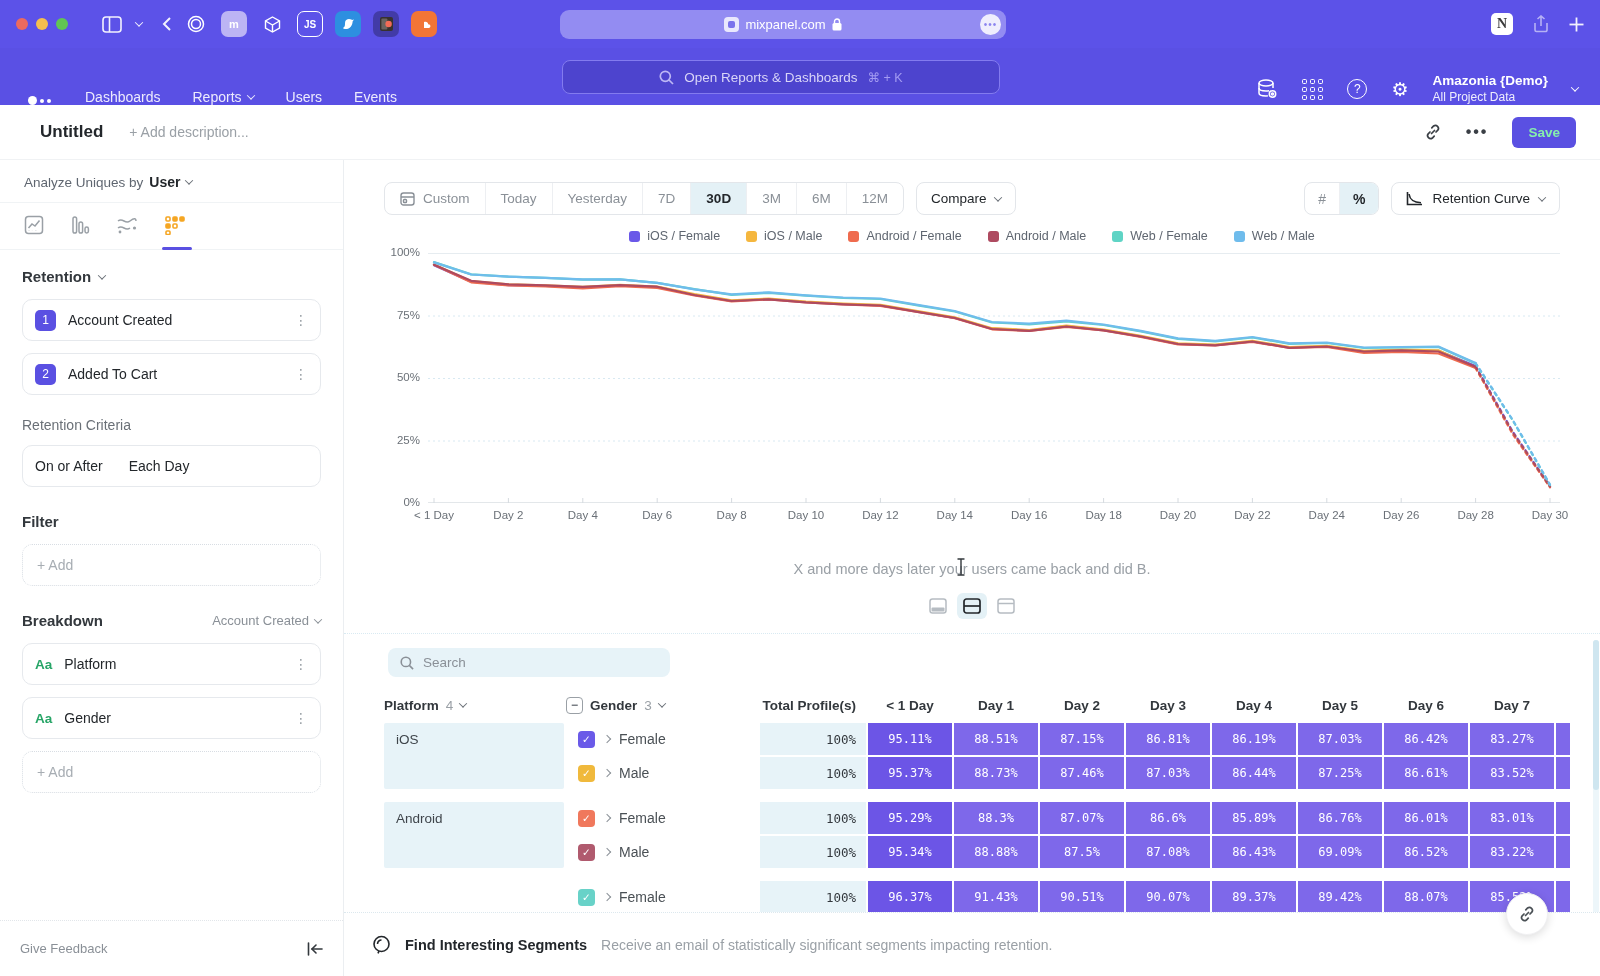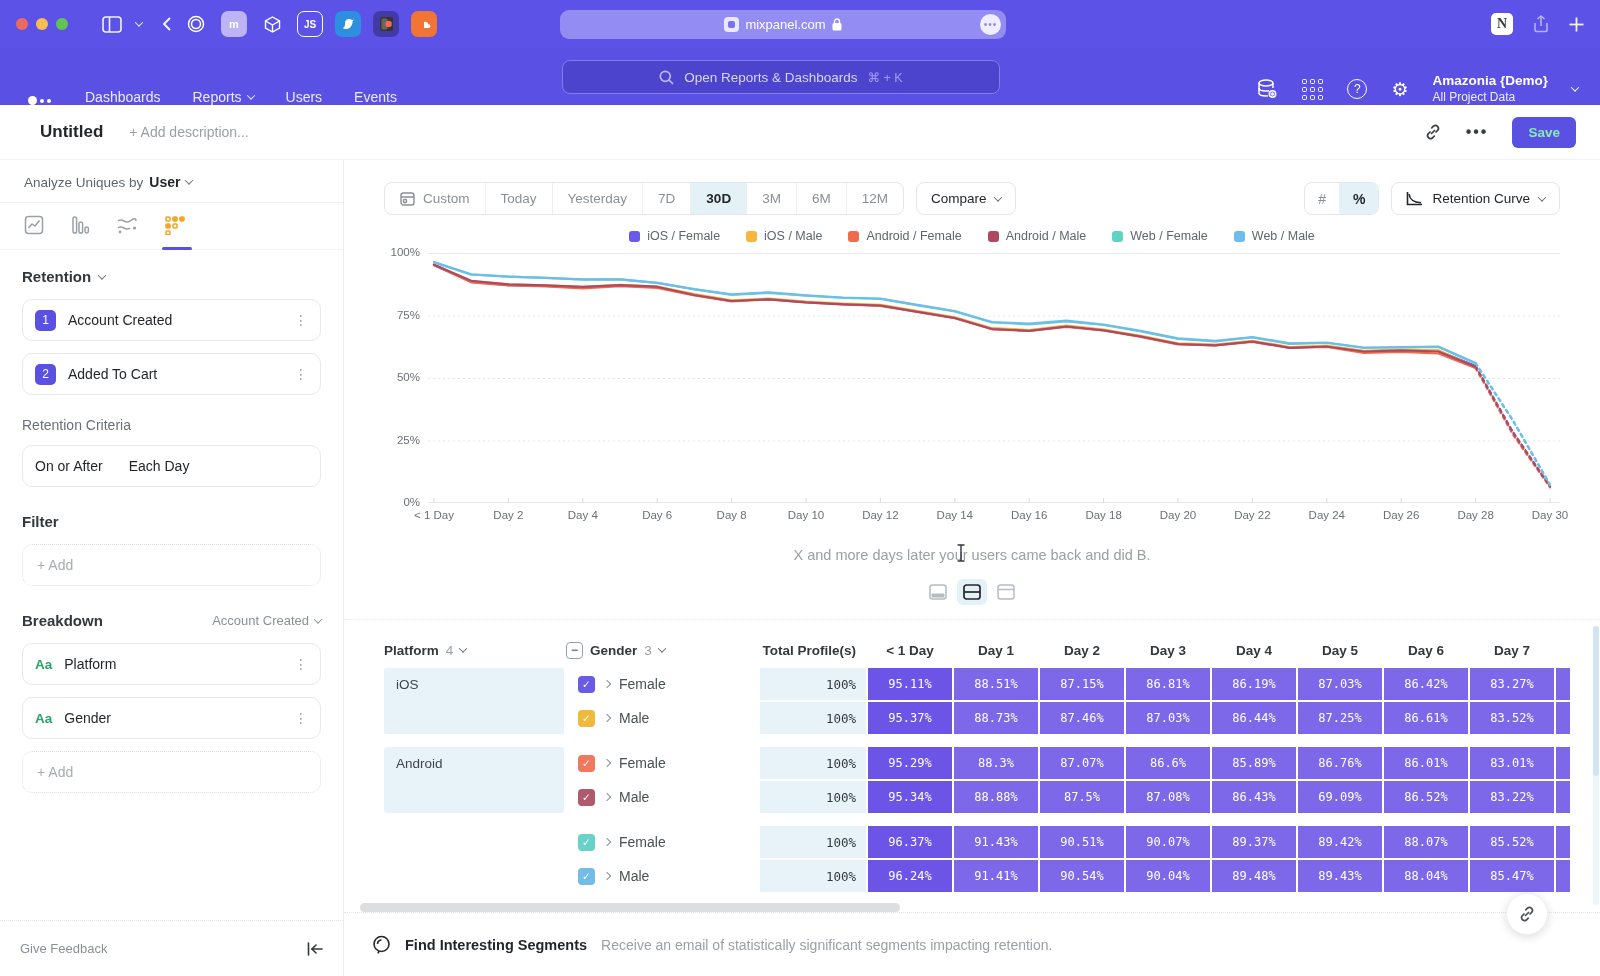--- a/index.html
+++ b/index.html
@@ -94,21 +94,21 @@
   .legend { display:flex; justify-content:center; gap:26px; margin-top:14px; font-size:12.5px; color:#5f6670; }
   .leg-item { display:flex; align-items:center; gap:7px; cursor:pointer; }
   .leg-sw { width:11px; height:11px; border-radius:3px; }
   .chart-area { position:relative; margin:10px 40px 0 40px; height:272px; }
   .ylabels { position:absolute; left:0; top:0; width:42px; height:250px; }
   .ylabels span { position:absolute; right:6px; font-size:11.5px; color:#6a7077; }
   .plot { position:absolute; left:44px; right:0; top:0; height:250px; }
   .plot svg { width:100%; height:250px; display:block; }
   .xlabels { position:absolute; left:44px; right:0; top:256px; height:16px; }
   .xlabels span { position:absolute; transform:translateX(-50%); font-size:11.5px; color:#6a7077; white-space:nowrap; }
-  .caption { position:relative; text-align:center; margin-top:22px; font-size:14.5px; color:#9aa0a6; }
+  .caption { position:relative; text-align:center; margin-top:36px; font-size:14.5px; color:#9aa0a6; }
   .ibeam { position:absolute; left:calc(50% - 16px); top:-3px; }
   .view-toggles { display:flex; justify-content:center; gap:4px; margin-top:16px; padding-bottom:14px; }
   .vt { width:30px; height:26px; border:1px solid transparent; border-radius:6px; display:flex; align-items:center; justify-content:center; color:#b6bcc2; cursor:pointer; }
   .vt.active { background:#E4F1F6; color:#23272b; }
 
   
   .table-wrap { border-top:1px dotted #D9EAF2; position:relative; height:296px; overflow:hidden; padding:12px 0 0 40px; }
   .search-pill { width:282px; height:29px; background:#E7F3F8; border-radius:8px; display:flex; align-items:center; gap:9px;
     padding:0 12px; color:#8a9097; font-size:13.5px; margin:2px 0 10px 4px; }
   .tgrid { display:grid; grid-template-columns:180px 192px 106px repeat(8,84px) 14px; column-gap:2px; align-items:center; }
@@ -568,20 +568,27 @@
       </span>
       <span class="vt">
         <svg width="18" height="16" viewBox="0 0 18 16" fill="none" stroke="currentColor" stroke-width="1.5">
             <rect x="1" y="1" width="16" height="14" rx="2.5"></rect>
             <line x1="1" y1="5.5" x2="17" y2="5.5"></line>
           </svg>
       </span>
     </div>
 
     <div class="table-wrap">
+      <div class="search-pill">
+        <svg width="14" height="14" viewBox="0 0 15 15" fill="none" stroke="#8a9097" stroke-width="1.7">
+            <circle cx="6.3" cy="6.3" r="5"></circle>
+            <line x1="10" y1="10" x2="14" y2="14"></line>
+          </svg>
+        <span>Search</span>
+      </div>
 
       <div class="tgrid thead">
         <span class="h">
           <span>Platform</span>
           <span class="count">4</span>
           <span class="chev" style="color:#6a7077"></span>
         </span>
         <span class="h">
           <span class="cb-ind">−</span>
           <span>Gender</span>

